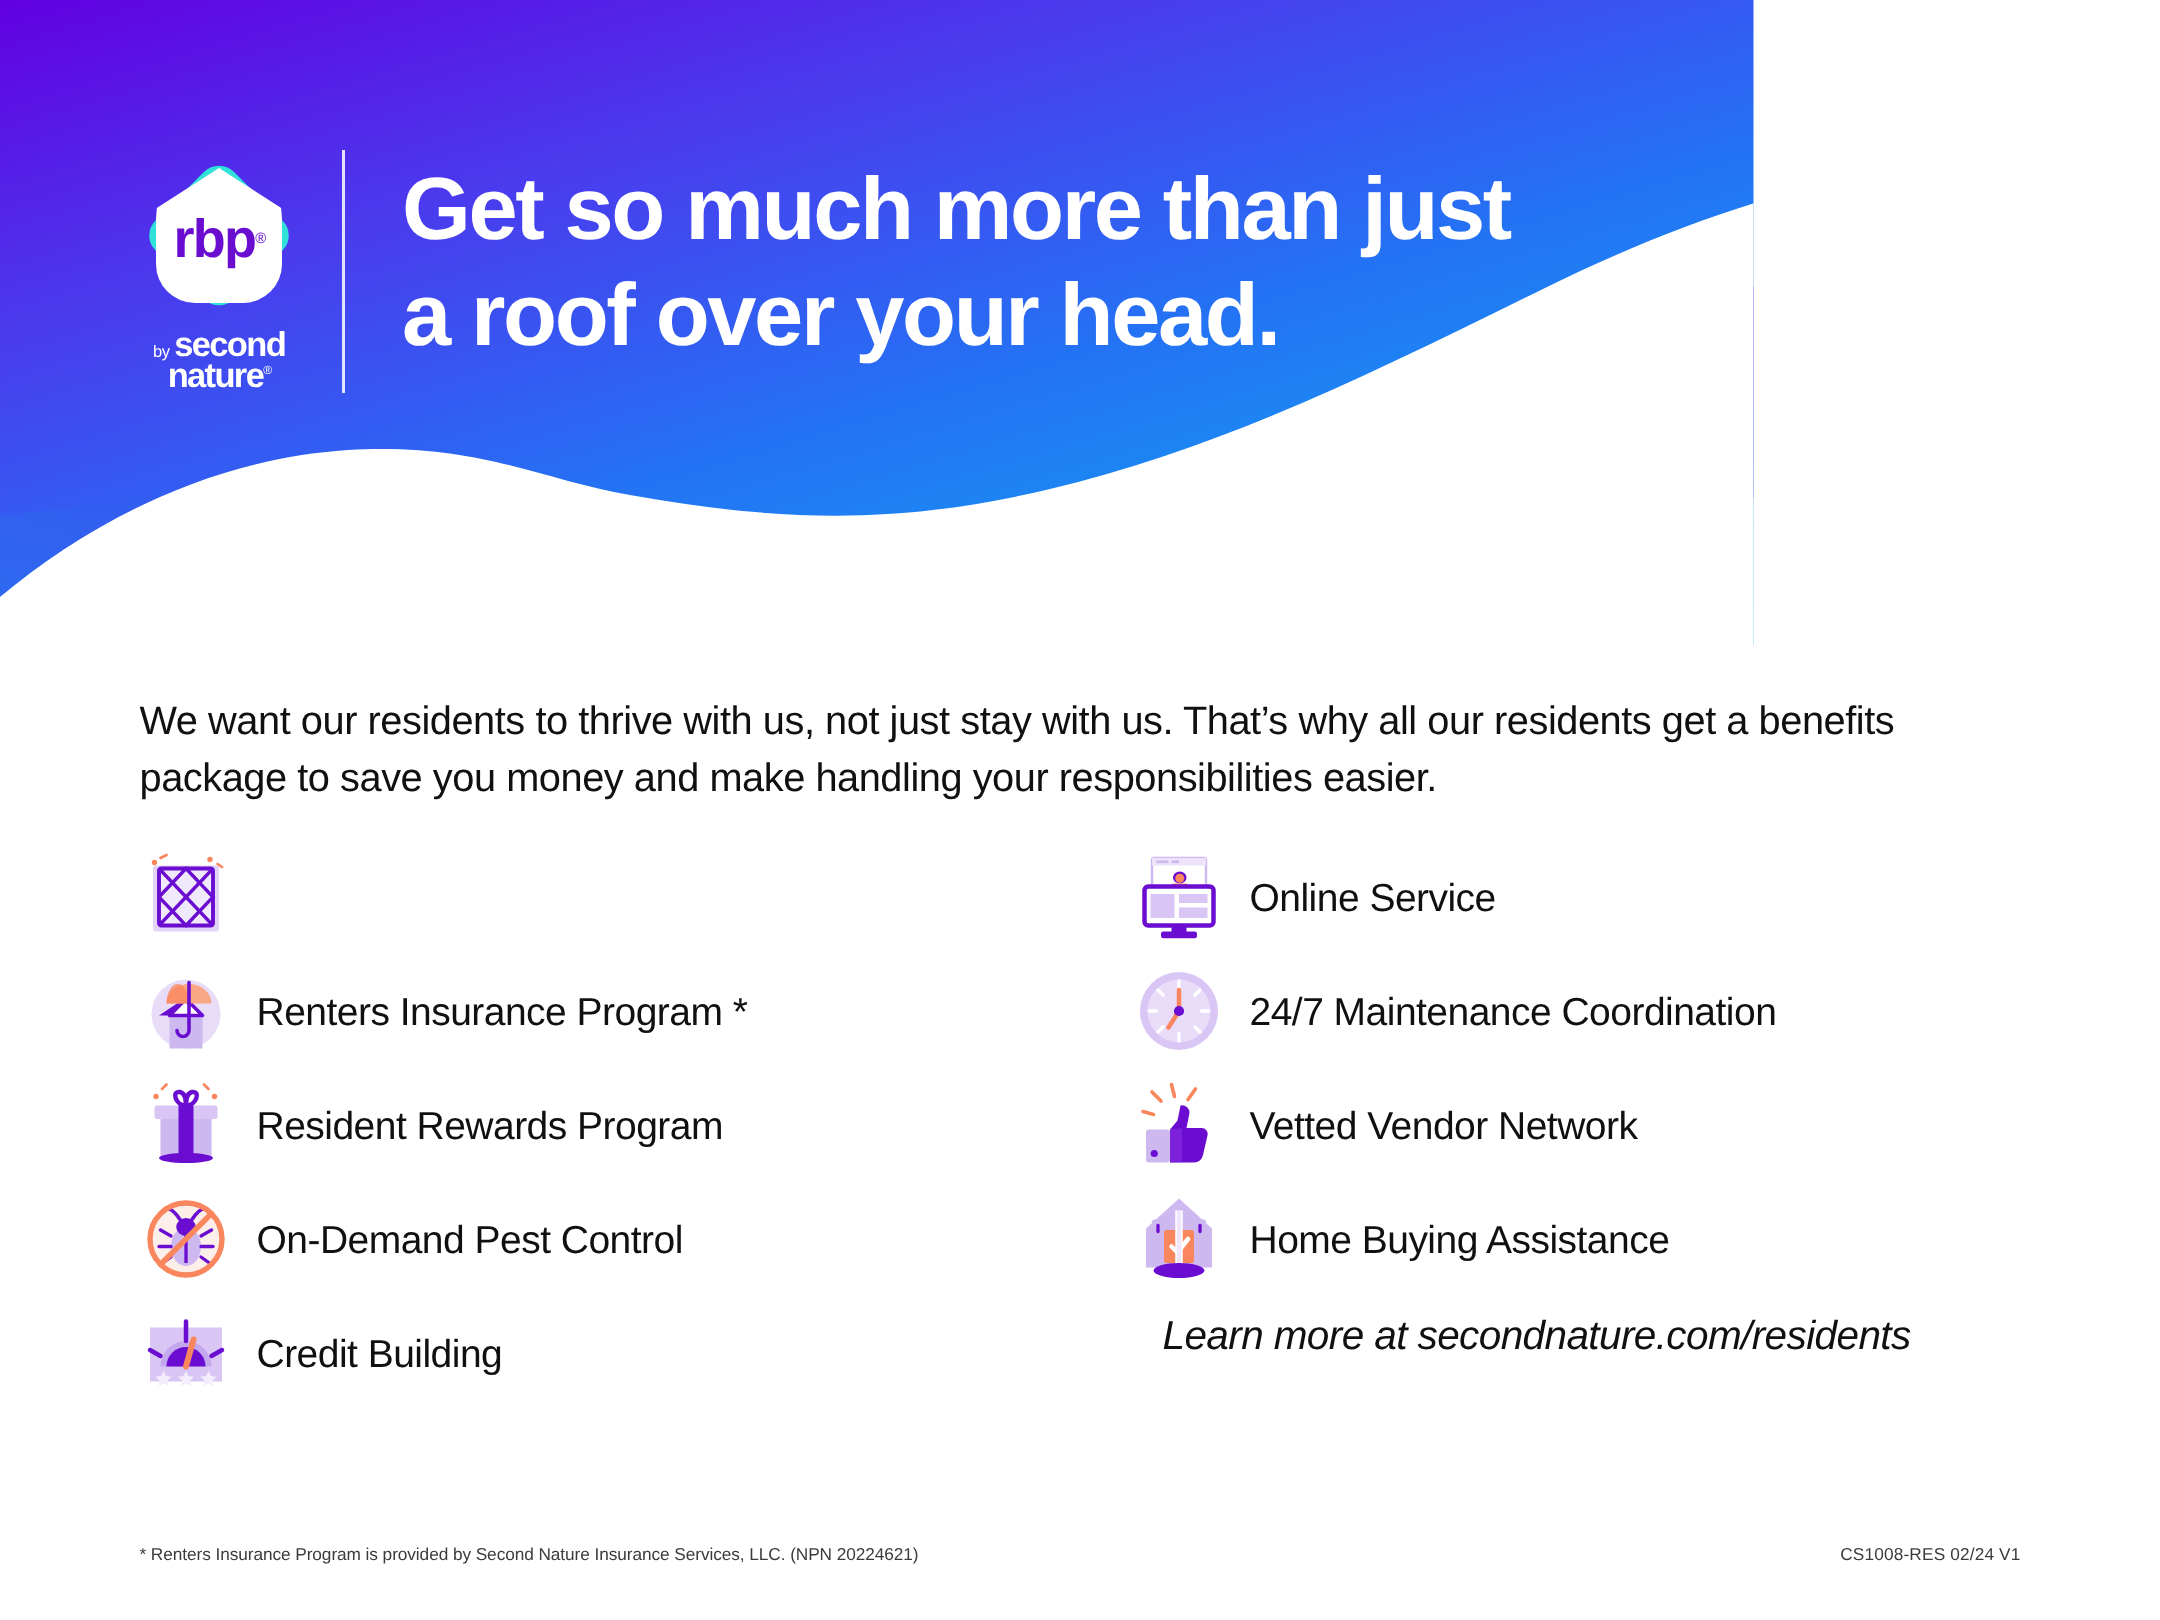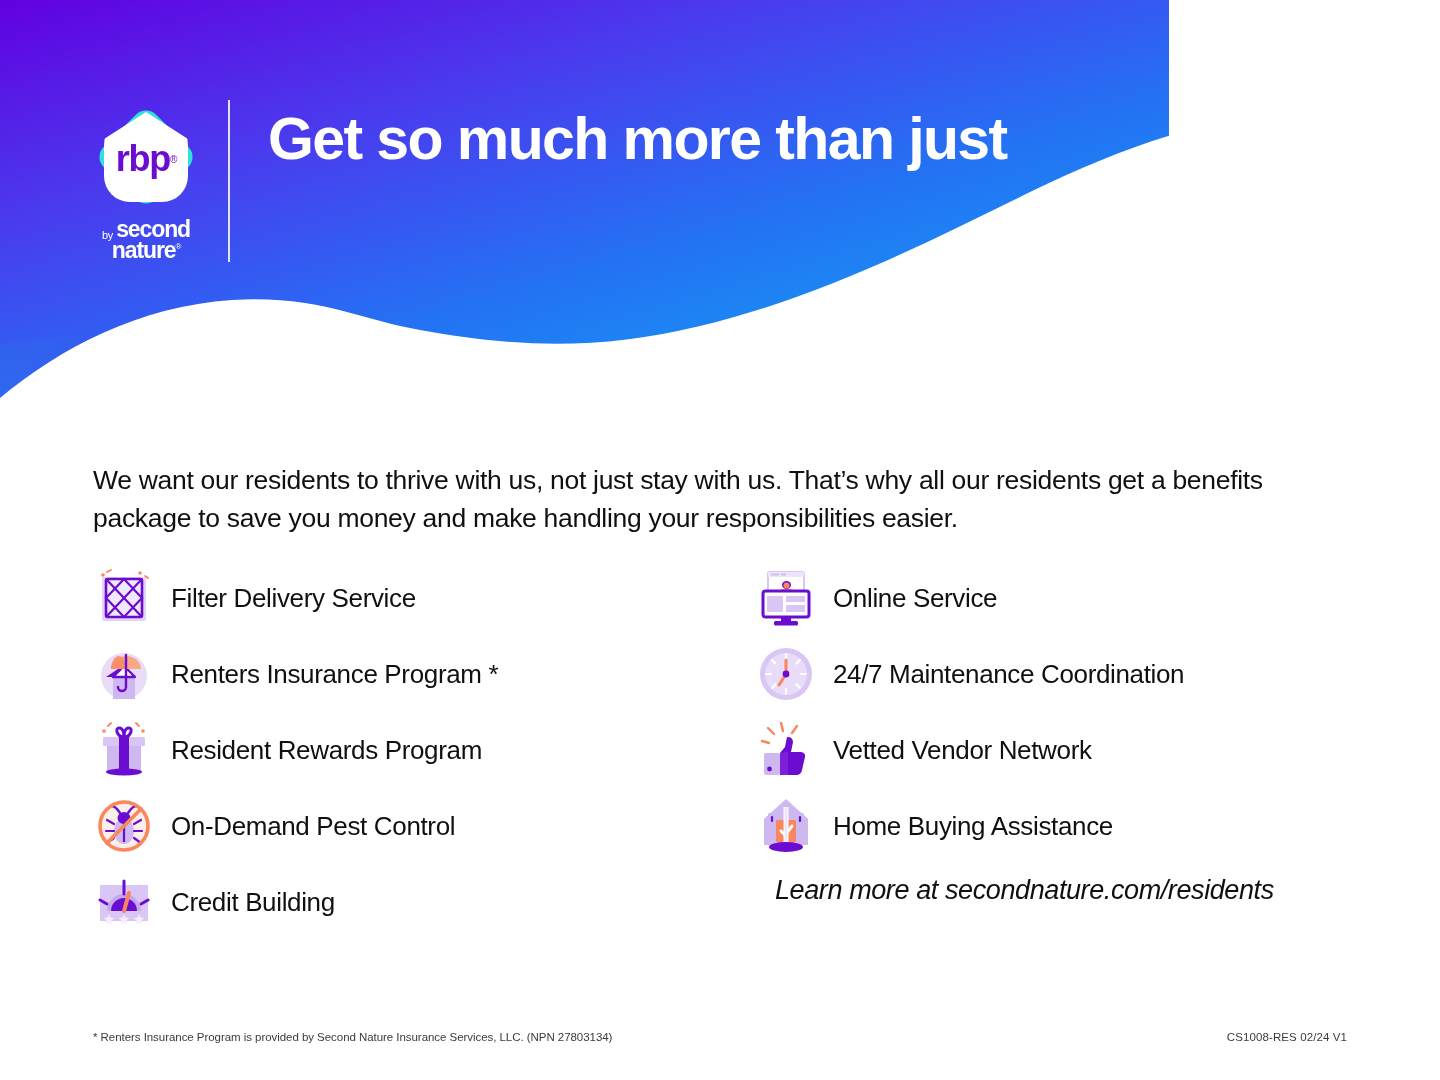--- a/index.html
+++ b/index.html
@@ -168,20 +168,21 @@
         <span class="second">second</span>
       </div>
       <span class="nature"><span>nature</span><sup>®</sup></span>
     </div>
   </div>
 
   <div id="logo-divider"></div>
 
   <div id="headline">
     <span class="l1">Get so much more than just</span>
+    <span class="l2">a roof over your head.</span>
   </div>
 </div>
 
 <p id="intro">We want our residents to thrive with us, not just stay with us. That’s why all our residents get a benefits package to save you money and make handling your responsibilities easier.</p>
 
 <div class="col" id="col-left">
 
   <div class="benefit-row">
     <div class="benefit-icon">
       <svg viewBox="0 0 62 62">
@@ -191,21 +192,20 @@
         <path d="M52 9 l3 2" stroke="#F9865C" stroke-width="1.8" stroke-linecap="round" fill="none"></path>
         <rect x="9" y="10" width="44" height="44" rx="2" fill="#E2D4F7"></rect>
         <rect x="13" y="12" width="36" height="38" rx="1.5" fill="#F0E8FB" stroke="#6A0DD1" stroke-width="2.6"></rect>
         <g stroke="#6A0DD1" stroke-width="2.2" fill="none">
           <path d="M13 12 L49 50"></path>
           <path d="M49 12 L13 50"></path>
           <path d="M13 31 L31 12 L49 31 L31 50 Z"></path>
         </g>
       </svg>
     </div>
-    <span class="benefit-label">Filter Delivery Service</span>
   </div>
 
   <div class="benefit-row">
     <div class="benefit-icon">
       <circle cx="31" cy="33" r="23" fill="#E8DCF9">
       <svg viewBox="0 0 62 62">
         <circle cx="31" cy="33" r="23" fill="#E8DCF9"></circle>
         <rect x="20" y="34" width="22" height="22" fill="#CDB8F0"></rect>
         <path d="M13 34 L31 34 L31 22 Z" fill="#6A0DD1"></path>
         <path d="M20 34 L31 23 L42 34 Z" fill="#FFFFFF" stroke="#6A0DD1" stroke-width="2.4" stroke-linejoin="round"></path>
@@ -362,14 +362,14 @@
         <ellipse cx="31" cy="52" rx="17" ry="5" fill="#6A0DD1"></ellipse>
       </svg>
     </div>
     <span class="benefit-label">Home Buying Assistance</span>
   </div>
 
 </div>
 
 <div id="learn-more">Learn more at secondnature.com/residents</div>
 
-<div id="footer-left">* Renters Insurance Program is provided by Second Nature Insurance Services, LLC. (NPN 27803134)</div>
+<div id="footer-left">* Renters Insurance Program is provided by Second Nature Insurance Services, LLC. (NPN 20224621)</div>
 <div id="footer-right">CS1008-RES 02/24 V1</div>
 
 </body></html>

